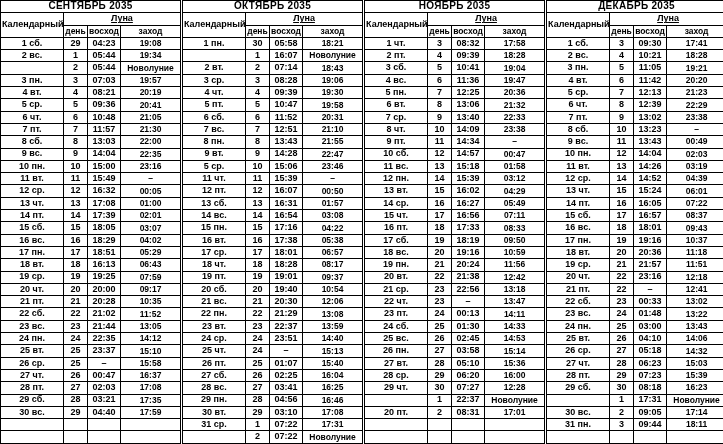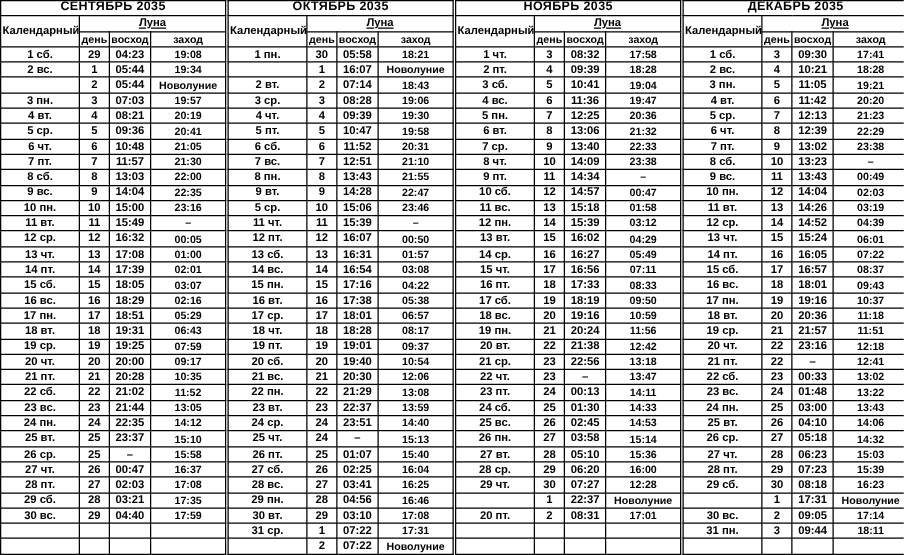--- a/index.html
+++ b/index.html
@@ -157,32 +157,32 @@
         <tr>
           <td class="c-day">15 сб.</td>
           <td class="c-moon">15</td>
           <td class="c-rise">18:05</td>
           <td class="c-set">03:07</td>
         </tr>
         <tr>
           <td class="c-day">16 вс.</td>
           <td class="c-moon">16</td>
           <td class="c-rise">18:29</td>
-          <td class="c-set">02:16</td>
+          <td class="c-set">04:02</td>
         </tr>
         <tr>
           <td class="c-day">17 пн.</td>
           <td class="c-moon">17</td>
           <td class="c-rise">18:51</td>
           <td class="c-set">05:29</td>
         </tr>
         <tr>
           <td class="c-day">18 вт.</td>
           <td class="c-moon">18</td>
-          <td class="c-rise">19:31</td>
+          <td class="c-rise">16:13</td>
           <td class="c-set">06:43</td>
         </tr>
         <tr>
           <td class="c-day">19 ср.</td>
           <td class="c-moon">19</td>
           <td class="c-rise">19:25</td>
           <td class="c-set">07:59</td>
         </tr>
         <tr>
           <td class="c-day">20 чт.</td>

